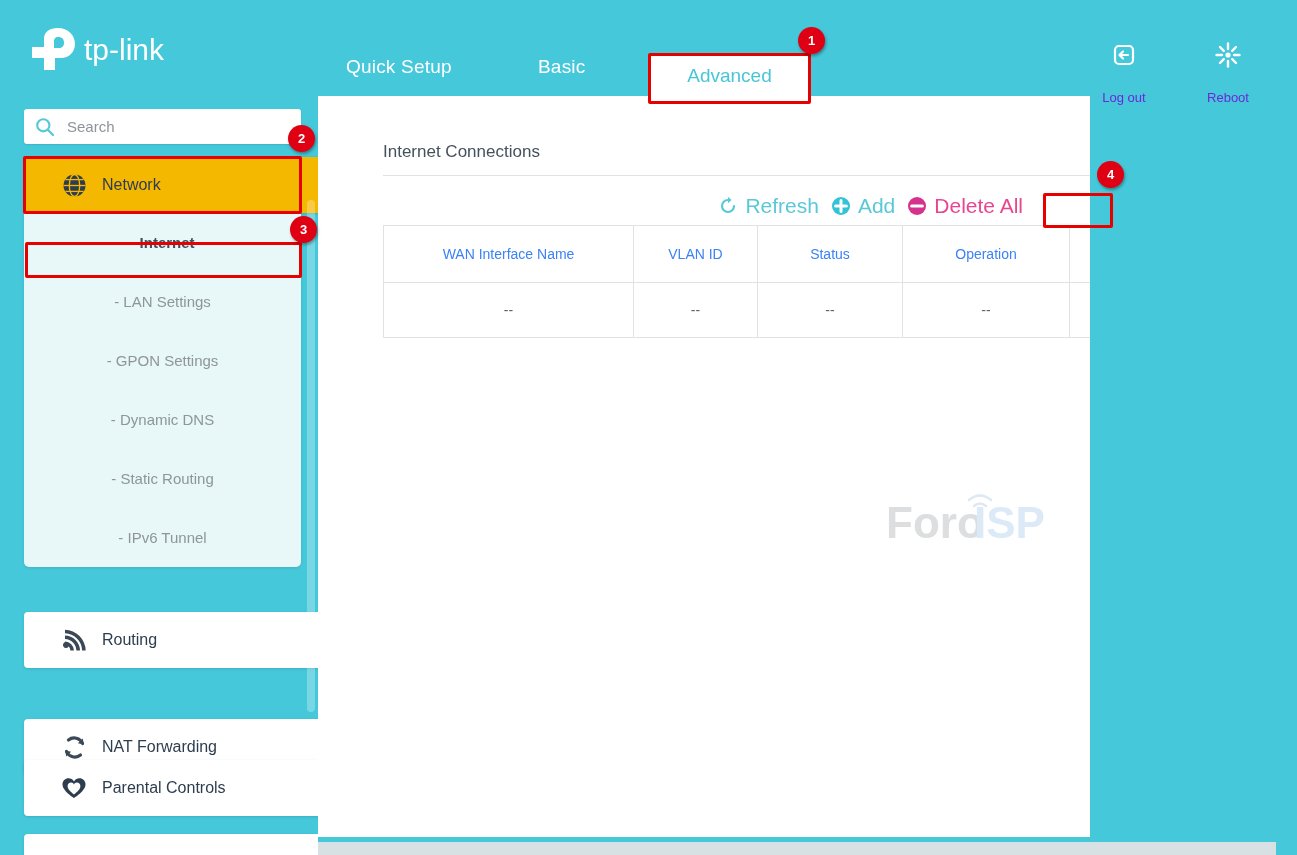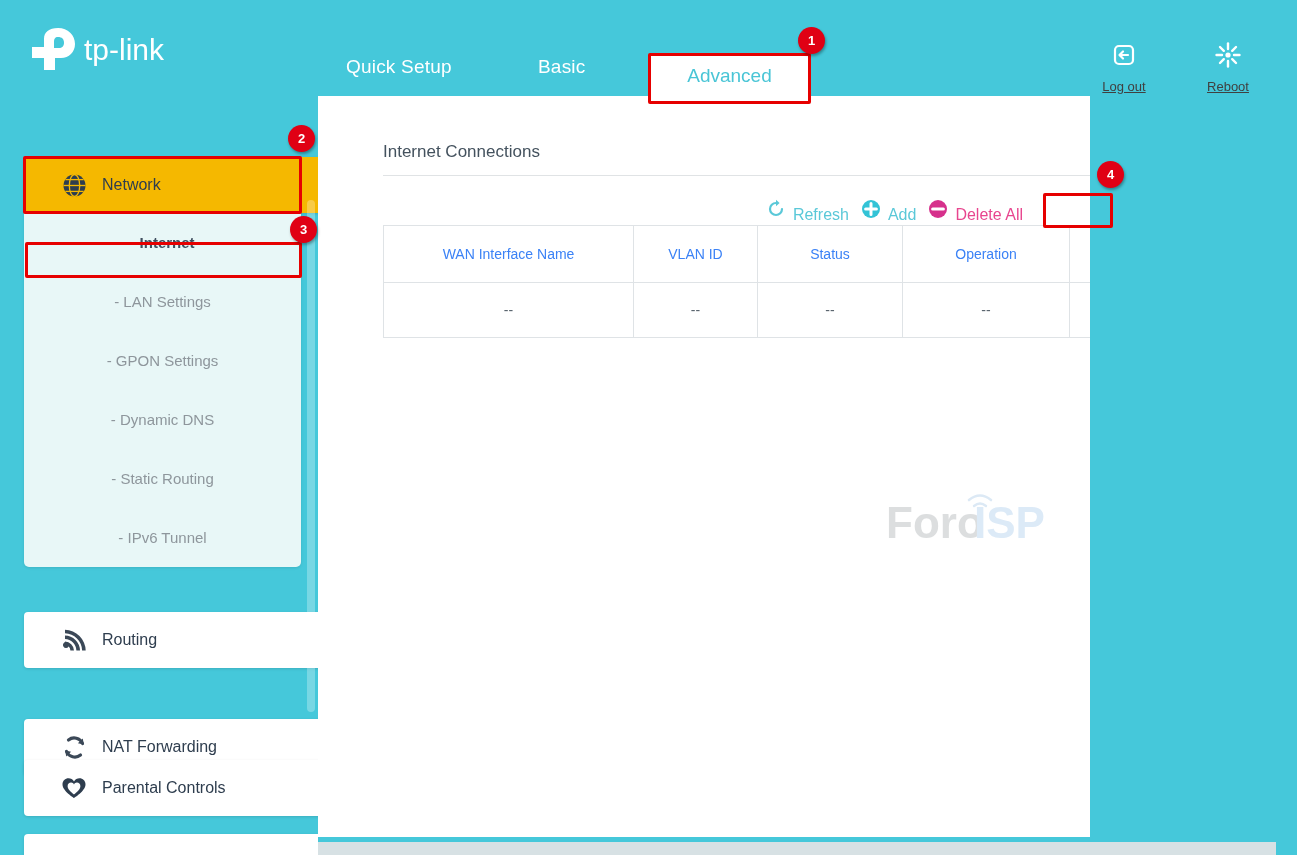--- a/index.html
+++ b/index.html
@@ -60,24 +60,23 @@
   .hdr-actions {
     position: absolute; right: 38px; top: 40px;
     display: flex; gap: 42px;
   }
   .hdr-btn {
     display: flex; flex-direction: column; align-items: center;
     cursor: pointer; width: 62px;
   }
   .hdr-btn .ico { height: 30px; display: flex; align-items: center; justify-content: center; }
   .hdr-btn .lbl {
-    margin-top: 9px;
-    font-size: 13px; color: #404040;
-    white-space: nowrap;
-    text-decoration: underline;
+    margin-top: 20px;
+    font-size: 13px; color: #6d28d9;
+    white-space: nowrap;
   }
 
   
   .sidebar {
     position: absolute; left: 0; top: 101px;
     width: 318px; height: 754px;
     background: #45c8da;
     overflow: hidden;
   }
   .search-box {
@@ -173,21 +172,21 @@
   .toolbar {
     position: absolute; right: 61px; top: 96px;
     display: flex; align-items: center; gap: 0px;
   }
   .tb-btn {
     display: flex; align-items: center;
     cursor: pointer; padding: 2px 6px;
     white-space: nowrap;
   }
   .tb-btn .tbico { display: flex; align-items: center; margin-right: 7px; }
-  .tb-btn .tblbl { font-size: 16px; margin-top: 12px; }
+  .tb-btn .tblbl { font-size: 21px; }
   .tb-teal .tblbl { color: #5ac8d8; }
   .tb-pink .tblbl { color: #e8468f; }
 
   table.conn {
     position: absolute; left: 65px; top: 129px;
     width: 832px;
     border-collapse: collapse;
     table-layout: fixed;
   }
   table.conn th, table.conn td {
@@ -292,20 +291,29 @@
             <circle cx="14" cy="14" r="2.6" fill="#ffffff"></circle>
           </svg>
         </span>
         <span class="lbl">Reboot</span>
       </div>
     </div>
   </div>
 
   <div class="sidebar">
 
+    <div class="search-box">
+      <span class="sico">
+        <svg width="20" height="20" viewBox="0 0 20 20">
+          <circle cx="8.3" cy="8.3" r="6.1" fill="none" stroke="#55c9d8" stroke-width="2.1"></circle>
+          <line x1="12.8" y1="12.8" x2="18" y2="18" stroke="#55c9d8" stroke-width="2.3" stroke-linecap="round"></line>
+        </svg>
+      </span>
+      <input class="search-input" type="text" placeholder="Search" style="">
+    </div>
 
     <div class="menu-item active" style="top:56px;">
       <span class="mico">
         <svg width="25" height="25" viewBox="0 0 25 25">
           <circle cx="12.5" cy="12.5" r="11" fill="#2e3d4e"></circle>
           <g stroke="#f5b800" stroke-width="1.3" fill="none">
             <ellipse cx="12.5" cy="12.5" rx="5.2" ry="11"></ellipse>
             <line x1="1.5" y1="12.5" x2="23.5" y2="12.5"></line>
             <line x1="3.4" y1="6.6" x2="21.6" y2="6.6"></line>
             <line x1="3.4" y1="18.4" x2="21.6" y2="18.4"></line>

